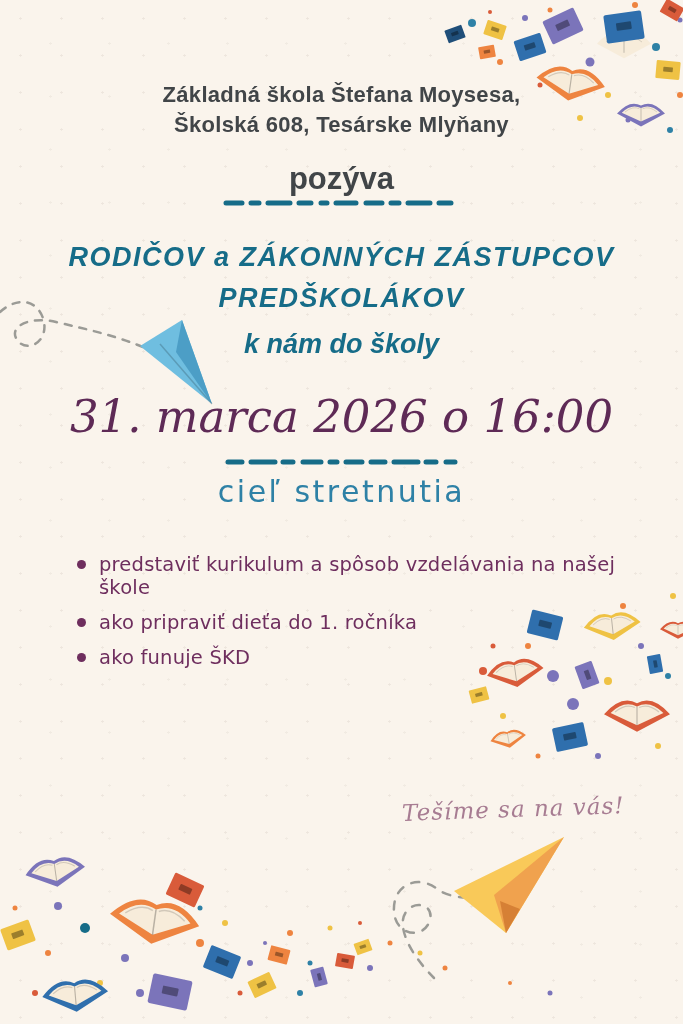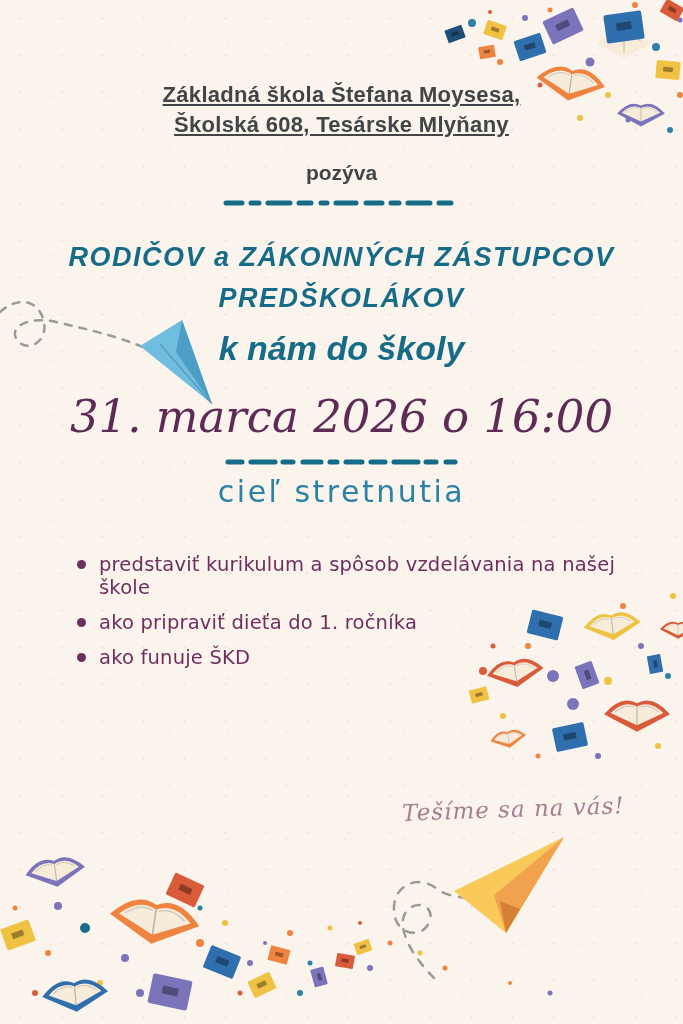--- a/index.html
+++ b/index.html
@@ -15,39 +15,38 @@
     background-position:0 0, 21px 17px;
     overflow:hidden;
     font-family:"Liberation Sans",sans-serif;
   }
   .abs{position:absolute;left:0;right:0;text-align:center;}
   .school{
     top:80px;
     font-size:22px;font-weight:bold;line-height:30px;
     color:var(--c-text-dark,#414548);
     letter-spacing:.3px;
-    text-decoration:underline;
   }
   .invites{
     top:161px;
-    font-size:21px;font-weight:bold;
+    font-size:31px;font-weight:bold;
     color:var(--c-text-dark,#414548);
   }
   .divider1{top:194px;}
   .divider2{top:453px;}
   .audience{
     top:237px;
     font-size:27px;font-weight:bold;font-style:italic;
     line-height:41px;letter-spacing:1.5px;
     color:var(--c-teal-dark,#166C88);
     text-align:center;
   }
   .destination{
     top:329px;
-    font-size:34px;font-weight:bold;font-style:italic;
+    font-size:27px;font-weight:bold;font-style:italic;
     color:var(--c-teal-dark,#166C88);
   }
   .datetime{
     top:390px;
     font-family:"DejaVu Serif",serif;font-style:italic;
     font-size:45px;
     color:var(--c-plum,#5E2A56);
   }
   .section-heading{
     top:474px;

